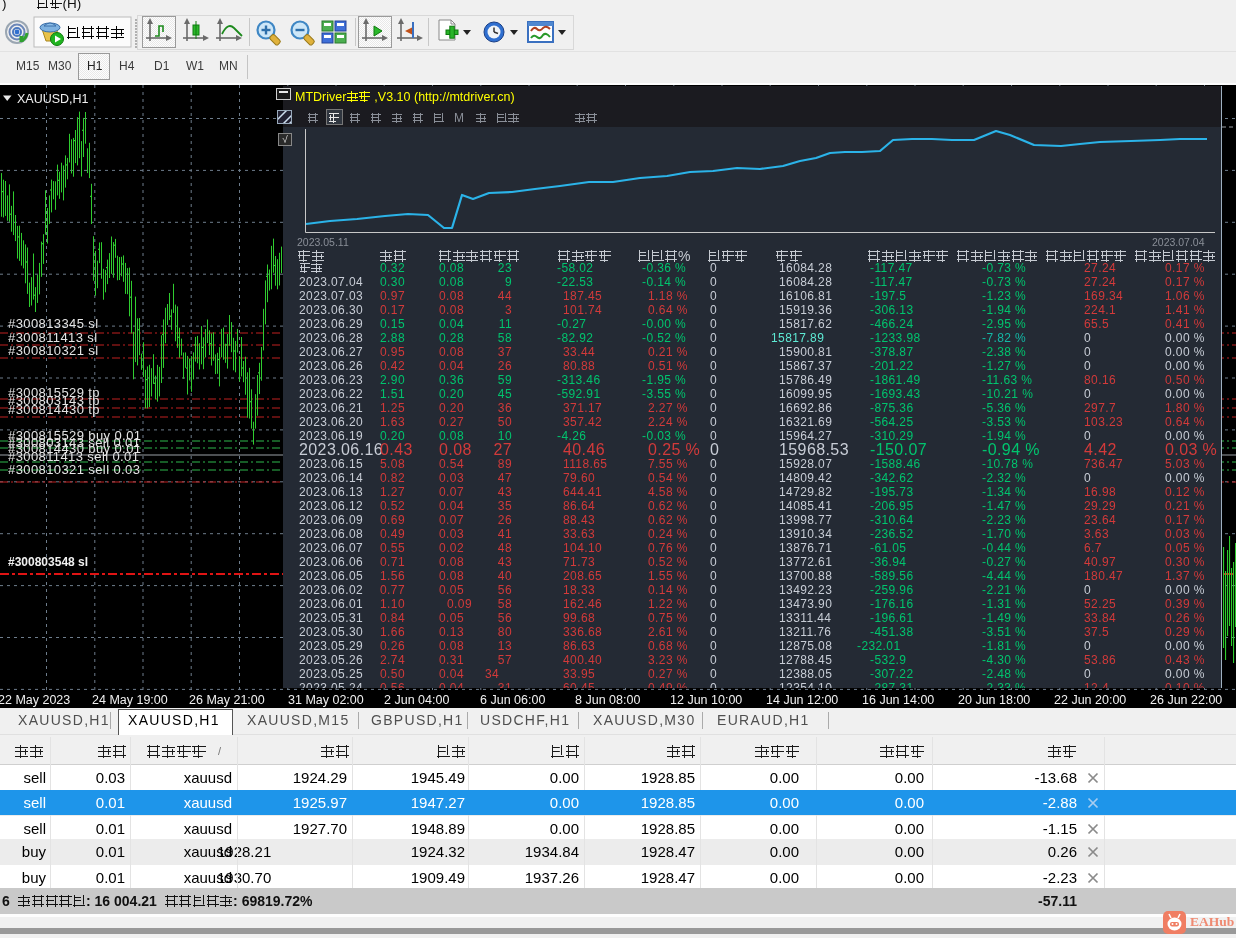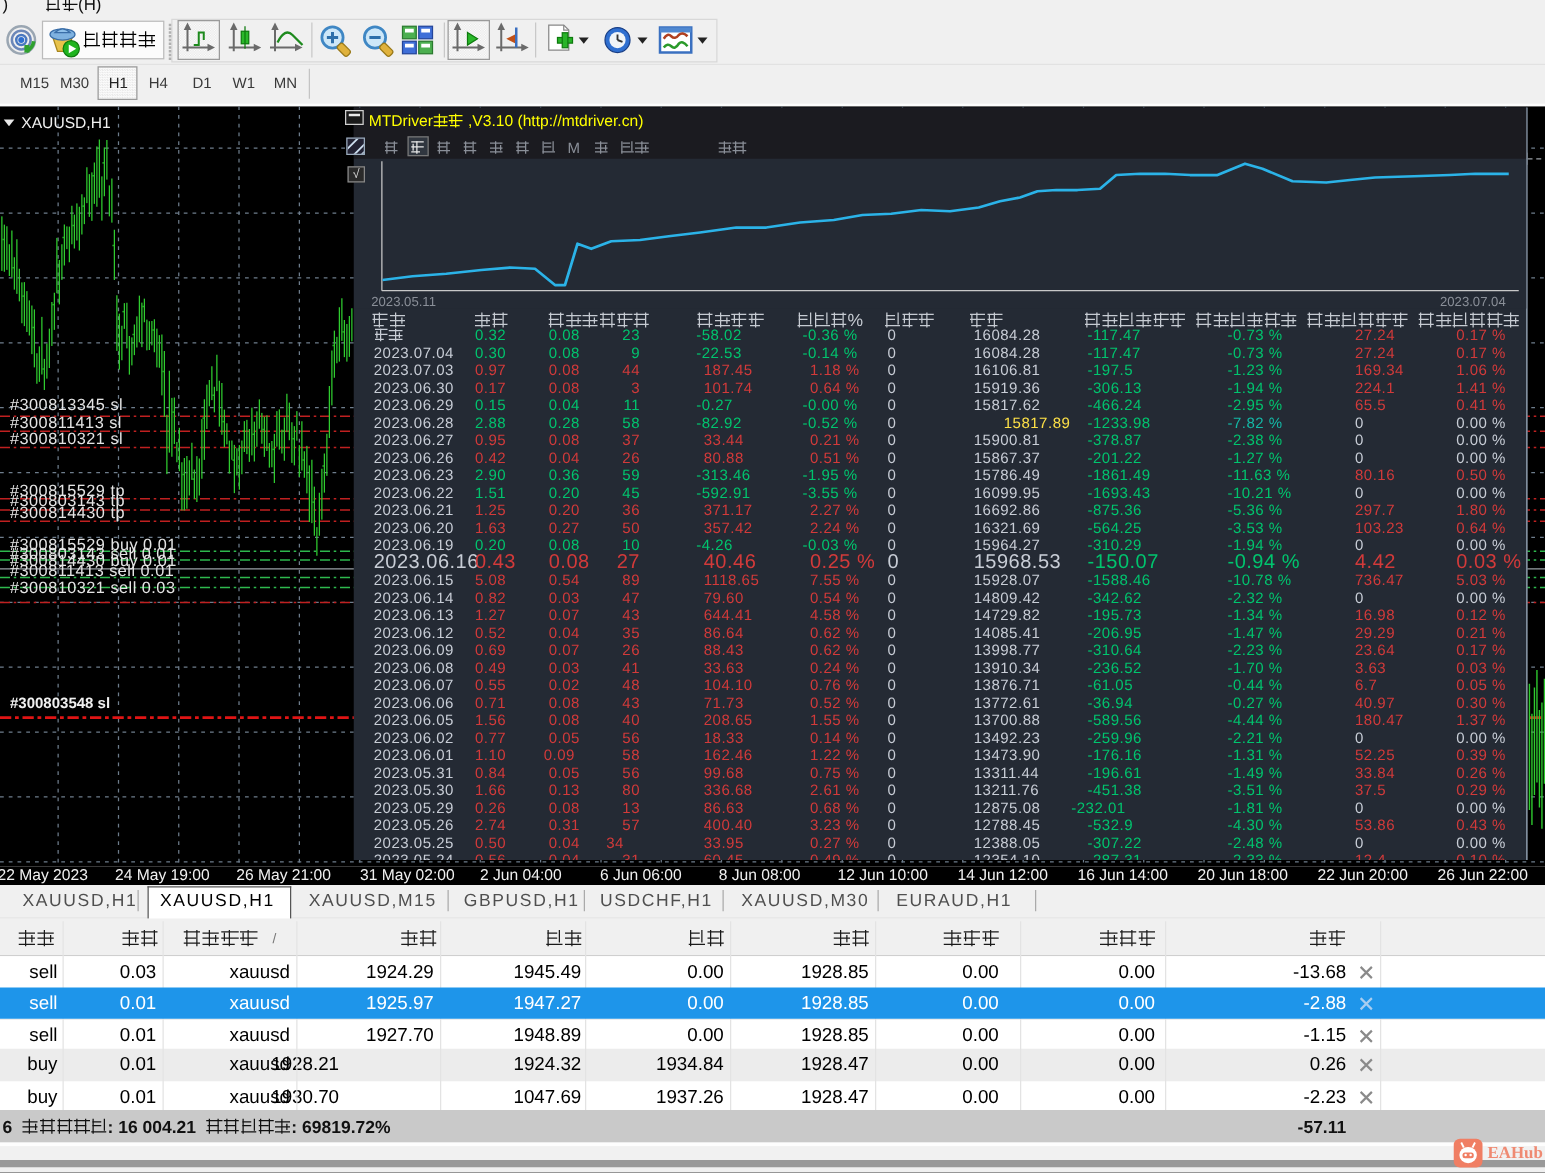--- a/index.html
+++ b/index.html
@@ -542,21 +542,21 @@
       <span class="abs" style="left:882px;color:#d23a3a">0.41 %</span>
     </div>
     <div class="abs" style="left:0;top:245px;width:939px;height:14px;font-size:12px;letter-spacing:0.4px;line-height:14px">
       <span class="abs" style="left:16px;color:#c8cdd6">2023.06.28</span>
       <span class="abs" style="left:97px;color:#00c46e">2.88</span>
       <span class="abs" style="left:156px;color:#00c46e">0.28</span>
       <span class="abs" style="left:189px;width:40px;text-align:right;color:#00c46e">58</span>
       <span class="abs" style="left:274px;color:#00c46e">-82.92</span>
       <span class="abs" style="left:359px;color:#00c46e">-0.52 %</span>
       <span class="abs" style="left:427px;color:#c8cdd6">0</span>
-      <span class="abs" style="left:520px;color:#fde047">15817.89</span>
+      <span class="abs" style="left:488px;color:#5eead4">15817.89</span>
       <span class="abs" style="left:587px;color:#00c46e">-1233.98</span>
       <span class="abs" style="left:699px;color:#14b8a6">-7.82 %</span>
       <span class="abs" style="left:801px;color:#c8cdd6">0</span>
       <span class="abs" style="left:882px;color:#c8cdd6">0.00 %</span>
     </div>
     <div class="abs" style="left:0;top:259px;width:939px;height:14px;font-size:12px;letter-spacing:0.4px;line-height:14px">
       <span class="abs" style="left:16px;color:#c8cdd6">2023.06.27</span>
       <span class="abs" style="left:97px;color:#d23a3a">0.95</span>
       <span class="abs" style="left:156px;color:#d23a3a">0.08</span>
       <span class="abs" style="left:189px;width:40px;text-align:right;color:#d23a3a">37</span>
@@ -803,21 +803,21 @@
       <span class="abs" style="left:427px;color:#c8cdd6">0</span>
       <span class="abs" style="left:496px;color:#c8cdd6">13492.23</span>
       <span class="abs" style="left:587px;color:#00c46e">-259.96</span>
       <span class="abs" style="left:699px;color:#00c46e">-2.21 %</span>
       <span class="abs" style="left:801px;color:#c8cdd6">0</span>
       <span class="abs" style="left:882px;color:#c8cdd6">0.00 %</span>
     </div>
     <div class="abs" style="left:0;top:511px;width:939px;height:14px;font-size:12px;letter-spacing:0.4px;line-height:14px">
       <span class="abs" style="left:16px;color:#c8cdd6">2023.06.01</span>
       <span class="abs" style="left:97px;color:#d23a3a">1.10</span>
-      <span class="abs" style="left:152px;color:#d23a3a">0.09</span>
+      <span class="abs" style="left:164px;color:#d23a3a">0.09</span>
       <span class="abs" style="left:189px;width:40px;text-align:right;color:#d23a3a">58</span>
       <span class="abs" style="left:280px;color:#d23a3a">162.46</span>
       <span class="abs" style="left:365px;color:#d23a3a">1.22 %</span>
       <span class="abs" style="left:427px;color:#c8cdd6">0</span>
       <span class="abs" style="left:496px;color:#c8cdd6">13473.90</span>
       <span class="abs" style="left:587px;color:#00c46e">-176.16</span>
       <span class="abs" style="left:699px;color:#00c46e">-1.31 %</span>
       <span class="abs" style="left:801px;color:#d23a3a">52.25</span>
       <span class="abs" style="left:882px;color:#d23a3a">0.39 %</span>
     </div>
@@ -1016,21 +1016,21 @@
     <span class="abs" style="left:947px;top:4px;width:130px;text-align:right">0.26</span>
     <svg class="abs" style="left:1086px;top:6px" width="14" height="14">
       <path d="M2.5 2.5 L11.5 11.5 M11.5 2.5 L2.5 11.5" stroke="#8a8a8a" stroke-width="1.7"></path>
     </svg>
   </div>
 <div class="abs" style="left:0;top:864px;width:1236px;height:24px;background:#fff;border-top:1px solid #ececec;font-size:15px;color:#000">
     <span class="abs" style="left:-84px;top:4px;width:130px;text-align:right">buy</span>
     <span class="abs" style="left:-5px;top:4px;width:130px;text-align:right">0.01</span>
     <span class="abs" style="left:102px;top:4px;width:130px;text-align:right">xauusd</span>
     <span class="abs" style="left:217px;top:4px;width:130px;">1930.70</span>
-    <span class="abs" style="left:335px;top:4px;width:130px;text-align:right">1047.69</span>
+    <span class="abs" style="left:335px;top:4px;width:130px;text-align:right">1909.49</span>
     <span class="abs" style="left:449px;top:4px;width:130px;text-align:right">1937.26</span>
     <span class="abs" style="left:565px;top:4px;width:130px;text-align:right">1928.47</span>
     <span class="abs" style="left:669px;top:4px;width:130px;text-align:right">0.00</span>
     <span class="abs" style="left:794px;top:4px;width:130px;text-align:right">0.00</span>
     <span class="abs" style="left:947px;top:4px;width:130px;text-align:right">-2.23</span>
     <svg class="abs" style="left:1086px;top:6px" width="14" height="14">
       <path d="M2.5 2.5 L11.5 11.5 M11.5 2.5 L2.5 11.5" stroke="#8a8a8a" stroke-width="1.7"></path>
     </svg>
   </div>
 <div class="abs" style="left:0;top:888px;width:1236px;height:26px;background:#c9c9c9"></div>

